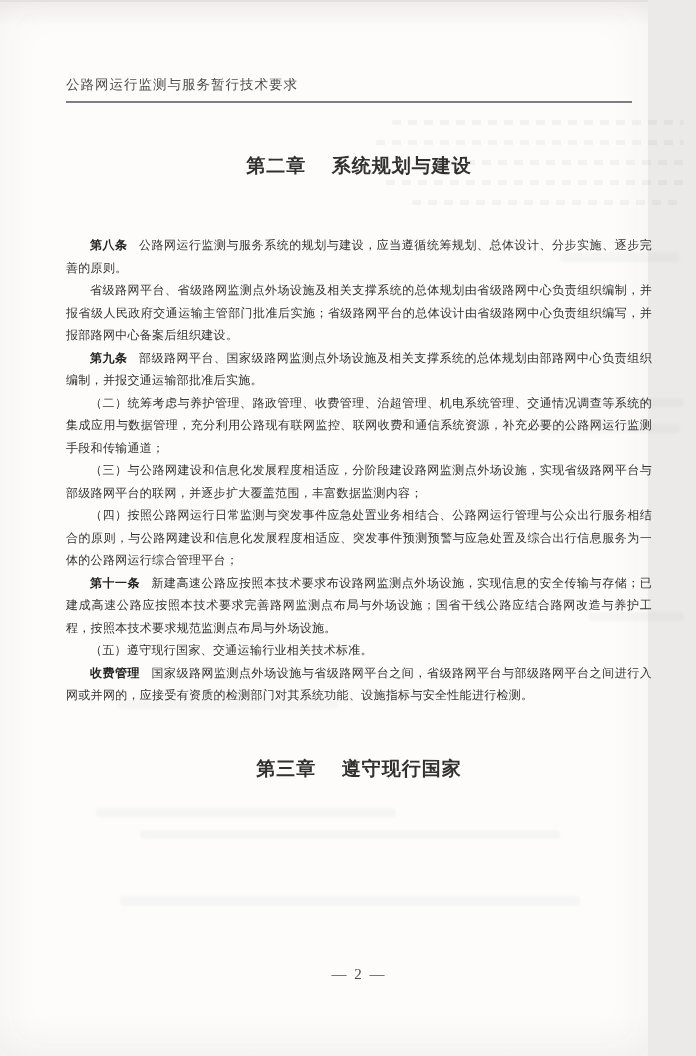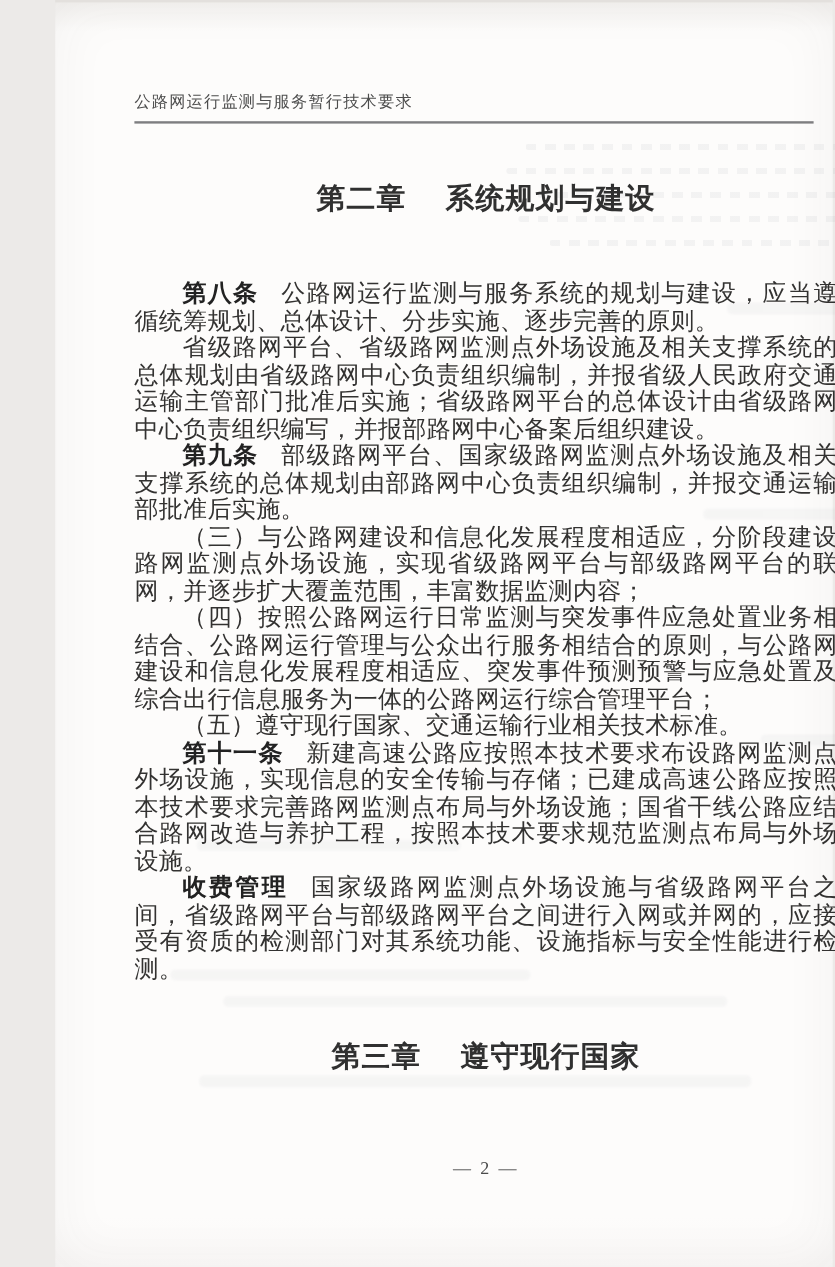--- a/index.html
+++ b/index.html
@@ -6,45 +6,44 @@
   body{
     width:696px;height:1056px;overflow:hidden;
     background:#eceae8;
     font-family:"Liberation Serif","DejaVu Serif",serif;
   }
   .paper{
     position:relative;width:648px;height:1056px;
     background:linear-gradient(180deg,#f3f1ef 0px,#fdfcfb 26px,#fdfcfb 96%,#faf8f7 100%);
     box-shadow:inset 0 0 46px rgba(60,55,50,0.05);
     color:#2e2e2e;
-    margin-left:46px;
   }
   
   .running-header{
     position:absolute;top:76px;left:66px;
     font-size:13.5px;color:#4d4d4d;letter-spacing:1px;
     white-space:nowrap;
   }
   .header-rule{
     position:absolute;top:101px;left:66px;right:16px;height:1.5px;
     background:#7e7e80;
   }
   
   #doc-body{
     position:absolute;left:66px;top:0;width:586px;
   }
   .chapter-title{
-    font-size:24px;font-weight:600;color:#303030;
+    font-size:19px;font-weight:600;color:#303030;
     text-align:center;line-height:32px;letter-spacing:1px;
     margin:46px 0 40px 0;
   }
   .section:first-child .chapter-title{margin-top:150px;margin-bottom:52px;}
   .chapter-title .num{margin-right:1.35em;}
   .para{
-    margin:0;font-size:20px;line-height:22.5px;letter-spacing:0.3px;
+    margin:0;font-size:12px;line-height:22.5px;letter-spacing:0.3px;
     text-align:justify;text-justify:inter-ideograph;
     text-indent:2em;color:#333231;
   }
   .para .lead{font-weight:700;color:#222;margin-right:0.95em;}
   
   .page-footer{
     position:absolute;top:966px;left:66px;width:586px;
     text-align:center;font-size:15px;color:#4a4a4a;letter-spacing:2px;
   }
   
@@ -86,24 +85,25 @@
 
   <div class="running-header">公路网运行监测与服务暂行技术要求</div>
   <div class="header-rule"></div>
 
   <div id="doc-body">
       <section class="section">
         <h2 class="chapter-title"><span class="num">第二章</span><span class="ttl">系统规划与建设</span></h2>
         <p class="para"><b class="lead">第八条</b><span>公路网运行监测与服务系统的规划与建设，应当遵循统筹规划、总体设计、分步实施、逐步完善的原则。</span></p>
         <p class="para"><span>省级路网平台、省级路网监测点外场设施及相关支撑系统的总体规划由省级路网中心负责组织编制，并报省级人民政府交通运输主管部门批准后实施；省级路网平台的总体设计由省级路网中心负责组织编写，并报部路网中心备案后组织建设。</span></p>
         <p class="para"><b class="lead">第九条</b><span>部级路网平台、国家级路网监测点外场设施及相关支撑系统的总体规划由部路网中心负责组织编制，并报交通运输部批准后实施。</span></p>
+        <p class="para"><span>（二）统筹考虑与养护管理、路政管理、收费管理、治超管理、机电系统管理、交通情况调查等系统的集成应用与数据管理，充分利用公路现有联网监控、联网收费和通信系统资源，补充必要的公路网运行监测手段和传输通道；</span></p>
         <p class="para"><span>（三）与公路网建设和信息化发展程度相适应，分阶段建设路网监测点外场设施，实现省级路网平台与部级路网平台的联网，并逐步扩大覆盖范围，丰富数据监测内容；</span></p>
         <p class="para"><span>（四）按照公路网运行日常监测与突发事件应急处置业务相结合、公路网运行管理与公众出行服务相结合的原则，与公路网建设和信息化发展程度相适应、突发事件预测预警与应急处置及综合出行信息服务为一体的公路网运行综合管理平台；</span></p>
+        <p class="para"><b class="lead">第十一条</b><span>新建高速公路应按照本技术要求布设路网监测点外场设施，实现信息的安全传输与存储；已建成高速公路应按照本技术要求完善路网监测点布局与外场设施；国省干线公路应结合路网改造与养护工程，按照本技术要求规范监测点布局与外场设施。</span></p>
         <p class="para"><span>（五）遵守现行国家、交通运输行业相关技术标准。</span></p>
-        <p class="para"><b class="lead">第十一条</b><span>新建高速公路应按照本技术要求布设路网监测点外场设施，实现信息的安全传输与存储；已建成高速公路应按照本技术要求完善路网监测点布局与外场设施；国省干线公路应结合路网改造与养护工程，按照本技术要求规范监测点布局与外场设施。</span></p>
         <p class="para"><b class="lead">收费管理</b><span>国家级路网监测点外场设施与省级路网平台之间，省级路网平台与部级路网平台之间进行入网或并网的，应接受有资质的检测部门对其系统功能、设施指标与安全性能进行检测。</span></p>
       </section>
       <section class="section">
         <h2 class="chapter-title"><span class="num">第三章</span><span class="ttl">遵守现行国家</span></h2>
       </section>
     </div>
 
   <div class="page-footer">— 2 —</div>
 
 </div>

